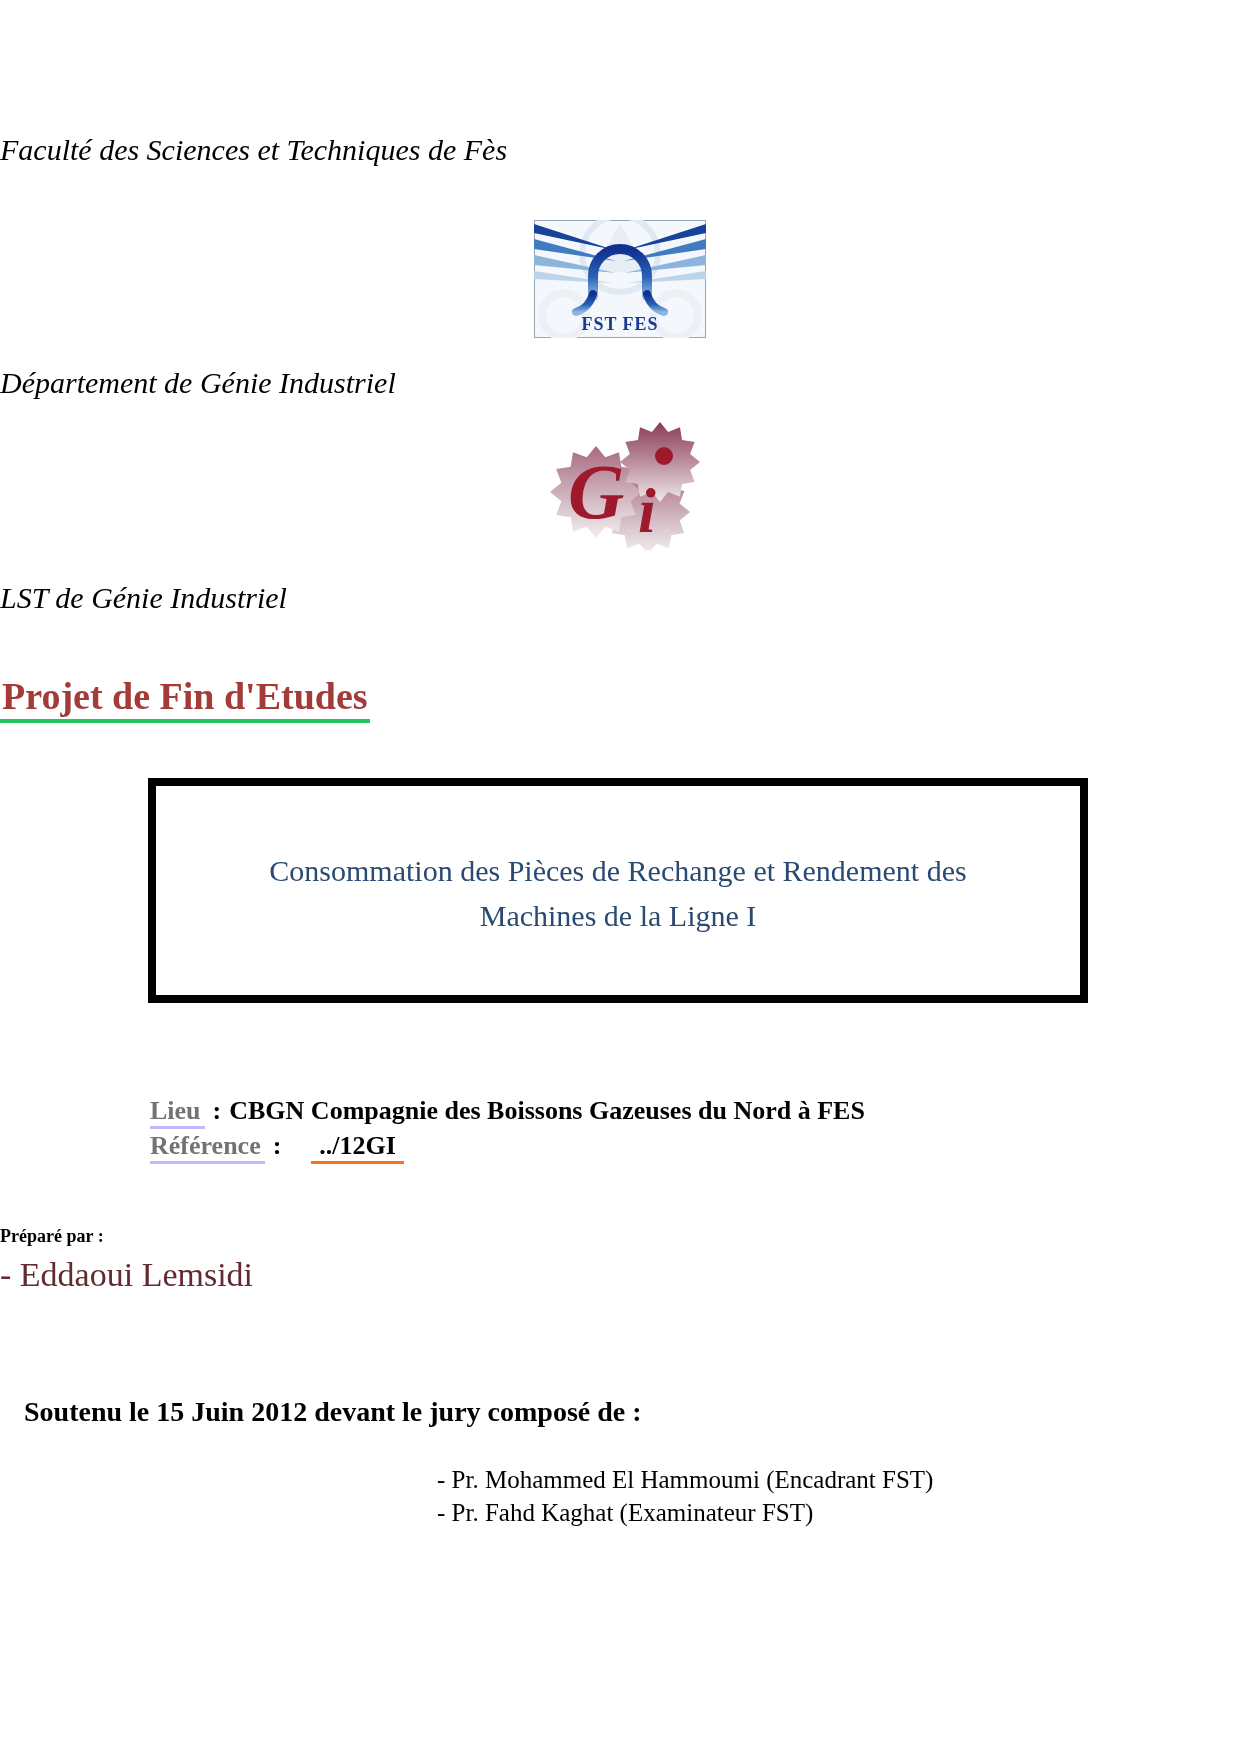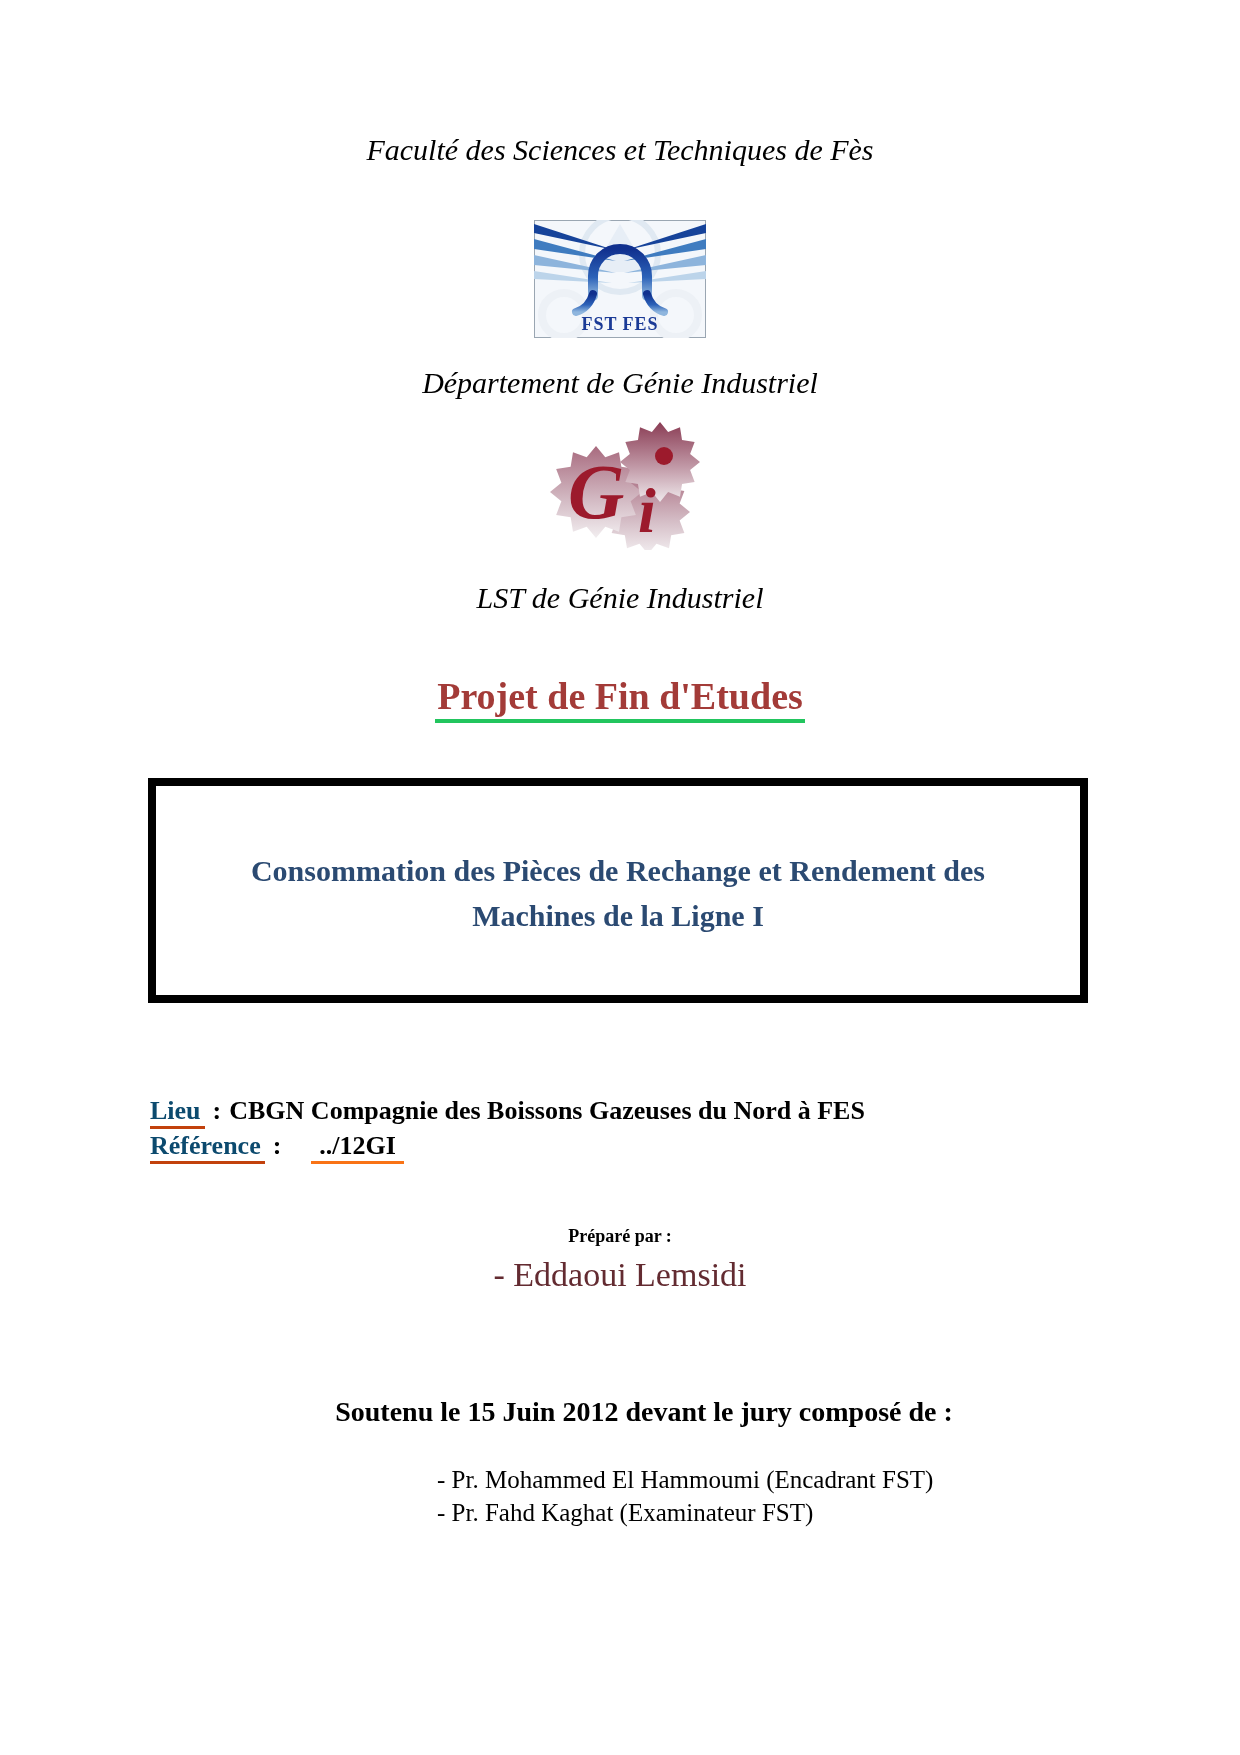--- a/index.html
+++ b/index.html
@@ -4,40 +4,40 @@
 <style>
   html,body{margin:0;padding:0;background:#ffffff;}
   .page{
     position:relative;
     width:1240px;height:1755px;
     background:#ffffff;
     font-family:"Liberation Serif", serif;
     color:#000;
     overflow:hidden;
   }
-  .centered{position:absolute;left:0;width:1240px;text-align:center;}
+  .centered{position:absolute;left:0;width:1240px;text-align:left;}
   .faculty-line{top:133px;font-style:italic;font-size:30px;}
   .dept-line{top:366px;font-style:italic;font-size:30px;}
   .program-line{top:581px;font-style:italic;font-size:30px;}
   .fst-logo-wrap{position:absolute;top:220px;left:534px;width:172px;height:148px;}
   .gi-logo-wrap{position:absolute;top:420px;left:548px;width:160px;height:130px;}
   .report-kind{top:674px;font-size:38px;font-weight:bold;color:#A33B38;}
   .report-kind .u{display:inline-block;border-bottom:4px solid #22c55e;padding:0 2px 1px 2px;}
   .title-box{
     position:absolute;left:148px;top:778px;width:924px;height:209px;
     border:8px solid #000;background:#fff;
   }
   .title-box-inner{
     margin-top:62px;text-align:center;
-    font-size:30px;font-weight:bold;color:#2B4A72;line-height:45px;
+    font-size:30px;font-weight:normal;color:#2B4A72;line-height:45px;
   }
   .meta{position:absolute;left:150px;font-size:26px;font-weight:bold;}
   .meta-location{top:1096px;}
   .meta-reference{top:1131px;}
-  .label-blue{color:#0c4a6e;display:inline-block;border-bottom:3px solid #c2410c;padding:0 4px 0 0;}
+  .label-blue{color:#737373;display:inline-block;border-bottom:3px solid #c4b5fd;padding:0 4px 0 0;}
   .meta .sep{color:#000;padding:0 8px;}
   .ref-value{display:inline-block;border-bottom:3px solid #f97316;margin-left:22px;padding:0 8px;}
   .prepared-heading{top:1226px;font-size:18px;font-weight:bold;}
   .author-line{font-size:34px;color:#632B31;}
   .author-0{top:1256px;}
   .author-1{top:1300px;}
   .defense-heading{top:1396px;font-size:28px;font-weight:bold;margin-left:24px;}
   .jury{position:absolute;left:437px;top:1463px;font-size:25px;line-height:33px;}
   .jury div{white-space:nowrap;}
 </style>

